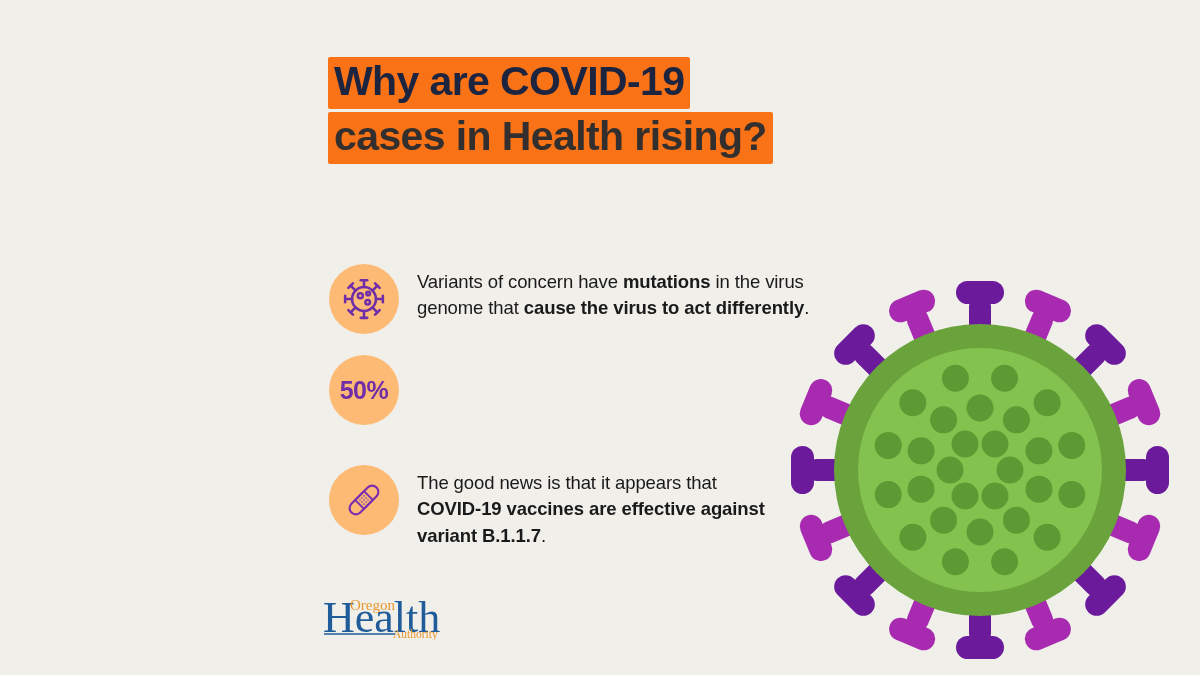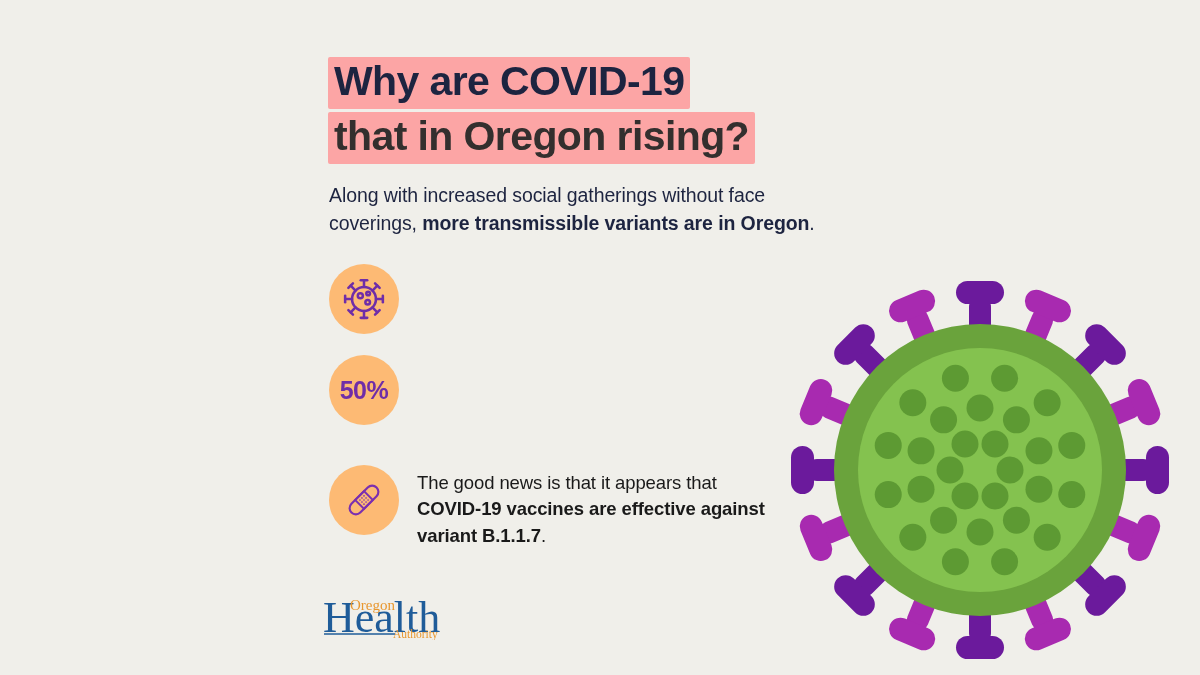--- a/index.html
+++ b/index.html
@@ -9,21 +9,21 @@
     font-family:"Liberation Sans", sans-serif;
     overflow:hidden;
     position:relative;
   }
   #stage { position:relative; width:1200px; height:675px; overflow:hidden; }
 
   
   .title-block { position:absolute; left:328px; top:57px; }
   .title-line {
     display:inline-block;
-    background:#fca5a5;
+    background:#f97316;
     font-size:41px;
     font-weight:bold;
     line-height:1.02;
     letter-spacing:-0.6px;
     padding:4px 6px 6px 6px;
     border-radius:2px;
     white-space:nowrap;
     text-align:right;
   }
   .title-line.l1 { color:#1d2440; margin-bottom:3px; }
@@ -72,26 +72,23 @@
   
   .virus { position:absolute; left:780px; top:262px; width:410px; height:410px; }
 </style>
 </head>
 <body>
 
 <div id="stage">
 
   <div class="title-block">
     <div><span class="title-line l1">Why are COVID-19</span></div>
-    <div><span class="title-line l2">that in Oregon rising?</span></div>
-  </div>
-
-  <div class="subtitle">
-    <span>Along with increased social gatherings without face coverings, </span><b>more transmissible variants are in Oregon</b><span>.</span>
-  </div>
+    <div><span class="title-line l2">cases in Health rising?</span></div>
+  </div>
+
 
   <div class="item" id="item-1">
     <div class="badge">
       <svg width="46" height="46" viewBox="0 0 100 100">
         <g stroke="#6f2da8" stroke-width="5.5" fill="none" stroke-linecap="round">
           <circle cx="50" cy="50" r="26"></circle>
           <g>
             <line x1="50" y1="24" x2="50" y2="9"></line>
               <line x1="43" y1="9" x2="57" y2="9"></line>
             <line x1="50" y1="76" x2="50" y2="91"></line>
@@ -107,20 +104,23 @@
             <line x1="31.6" y1="68.4" x2="21" y2="79"></line>
               <line x1="16" y1="74" x2="26" y2="84"></line>
             <line x1="68.4" y1="68.4" x2="79" y2="79"></line>
               <line x1="74" y1="84" x2="84" y2="74"></line>
           </g>
           <circle cx="42" cy="43" r="5.5"></circle>
           <circle cx="59" cy="38" r="4"></circle>
           <circle cx="58" cy="57" r="5"></circle>
         </g>
       </svg>
+    </div>
+    <div class="item-text">
+      <span>Variants of concern have </span><b>mutations</b><span> in the virus genome that </span><b>cause the virus to act differently</b><span>.</span>
     </div>
   </div>
 
   <div class="item" id="item-2">
     <div class="badge">
       <span class="badge-text">50%</span>
     </div>
   </div>
 
   <div class="item" id="item-3">

